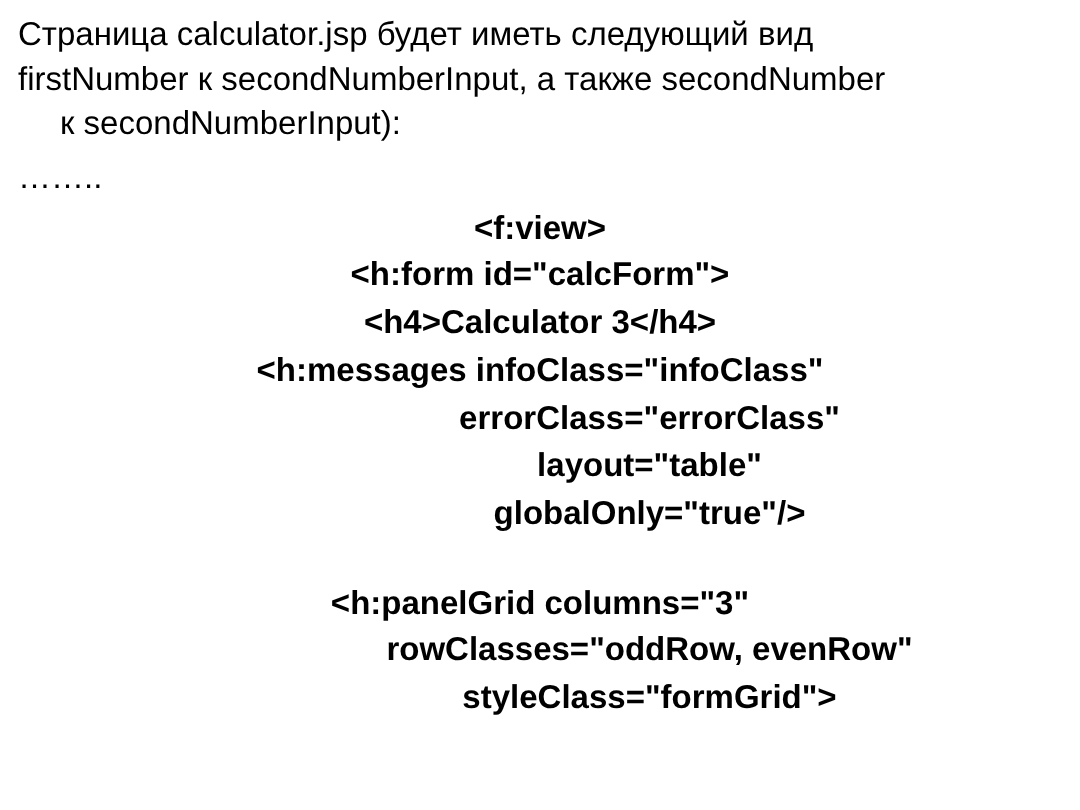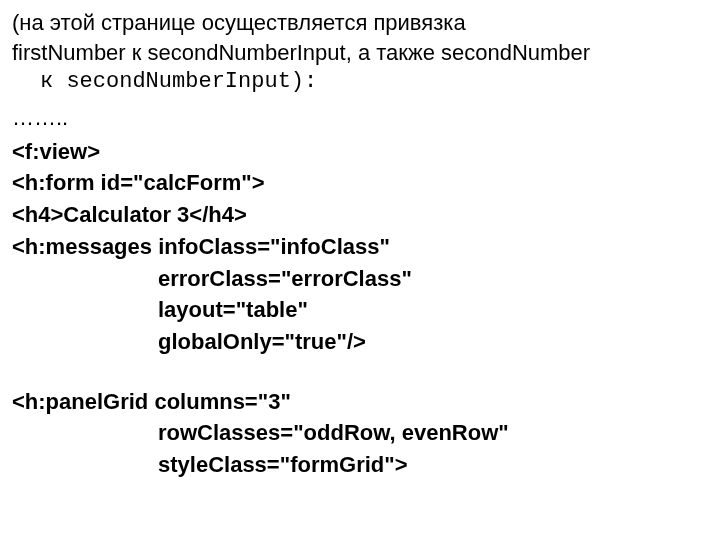--- a/index.html
+++ b/index.html
@@ -15,42 +15,42 @@
     }
     .intro {
       font-weight: normal;
       margin-bottom: 6px;
     }
     .intro-line {
       display: block;
     }
     .intro-indent {
       padding-left: 28px;
-      font-family: Liberation Mono, monospace;
     }
     .dots {
       margin: 4px 0;
     }
     .code-line {
       font-weight: bold;
       margin: 2px 0;
       white-space: pre;
+      text-align: center;
     }
     .indent {
       padding-left: 146px;
     }
     .gap {
       height: 26px;
     }
   </style>
 </head>
 <body>
 
 <div class="intro">
-  <span class="intro-line"> (на этой странице осуществляется привязка</span>
+  <span class="intro-line">Страница calculator.jsp будет иметь следующий вид</span>
   <span class="intro-line"> firstNumber к secondNumberInput, а также secondNumber</span>
   <span class="intro-line intro-indent">к secondNumberInput):</span>
 </div>
 
 <div class="dots">……..</div>
 
 <div class="code-line">&lt;f:view&gt;</div>
 <div class="code-line">&lt;h:form id="calcForm"&gt;</div>
 <div class="code-line">&lt;h4&gt;Calculator 3&lt;/h4&gt;</div>
 <div class="code-line">&lt;h:messages infoClass="infoClass"</div>

